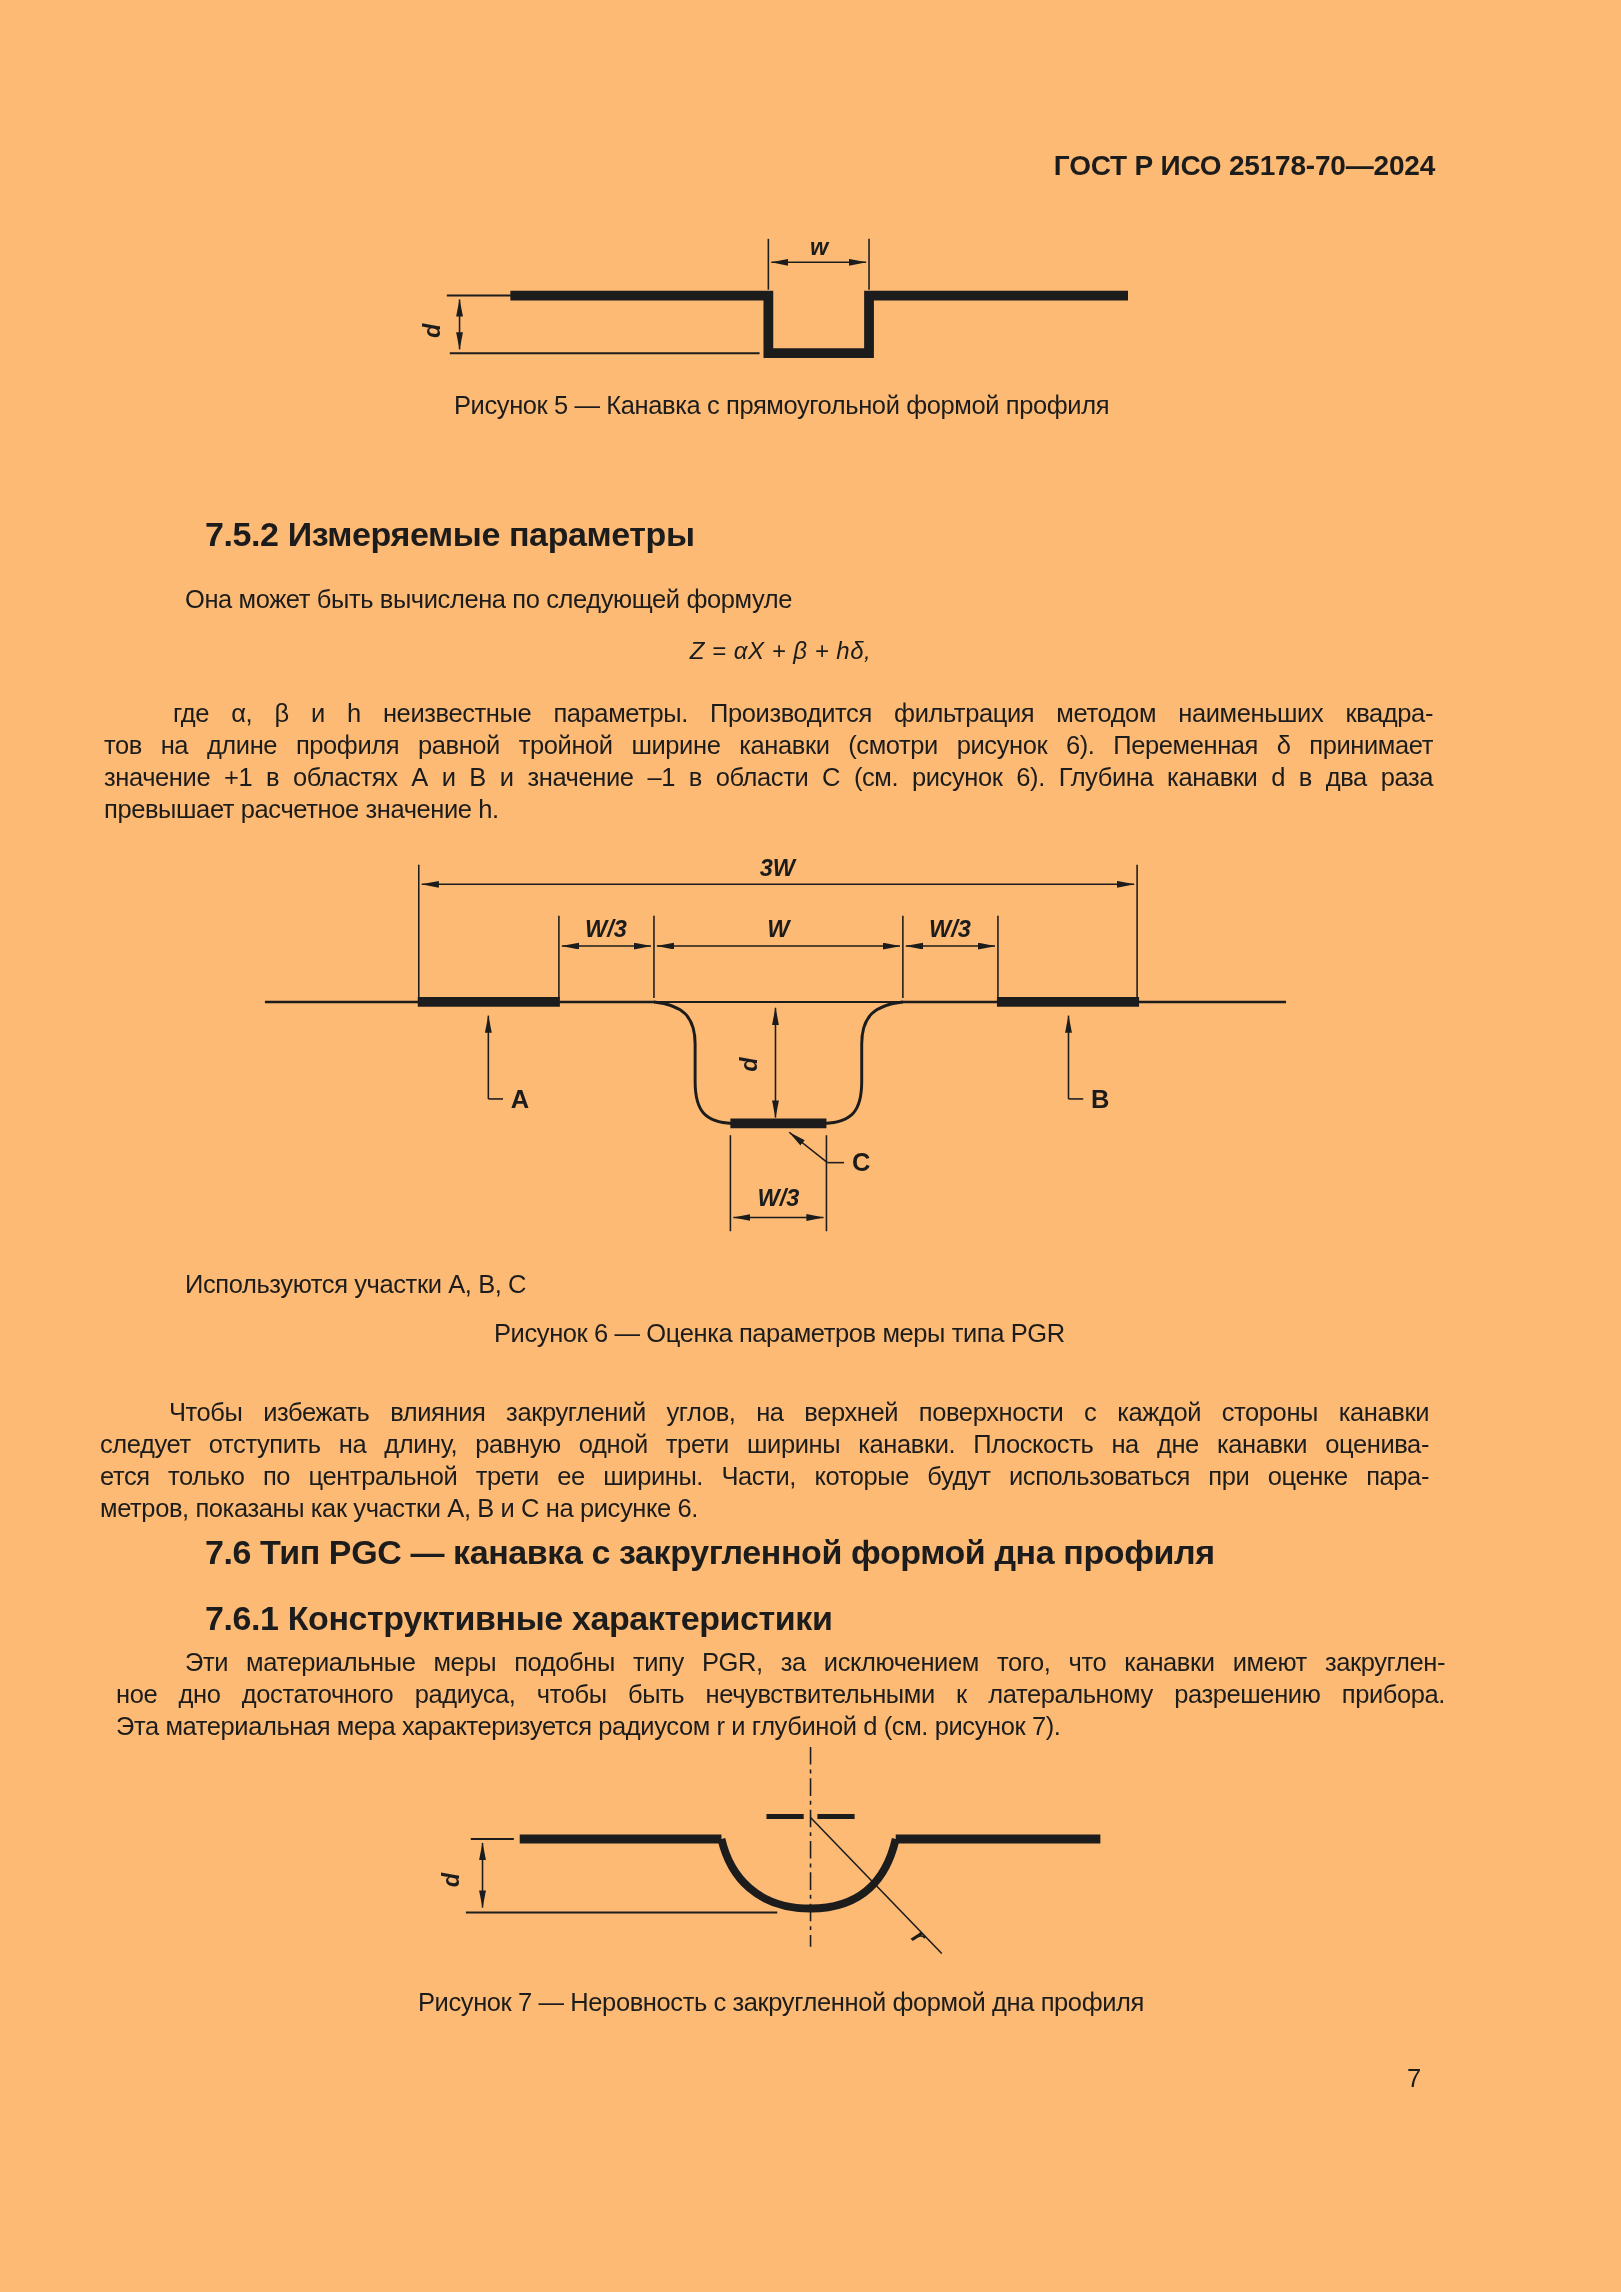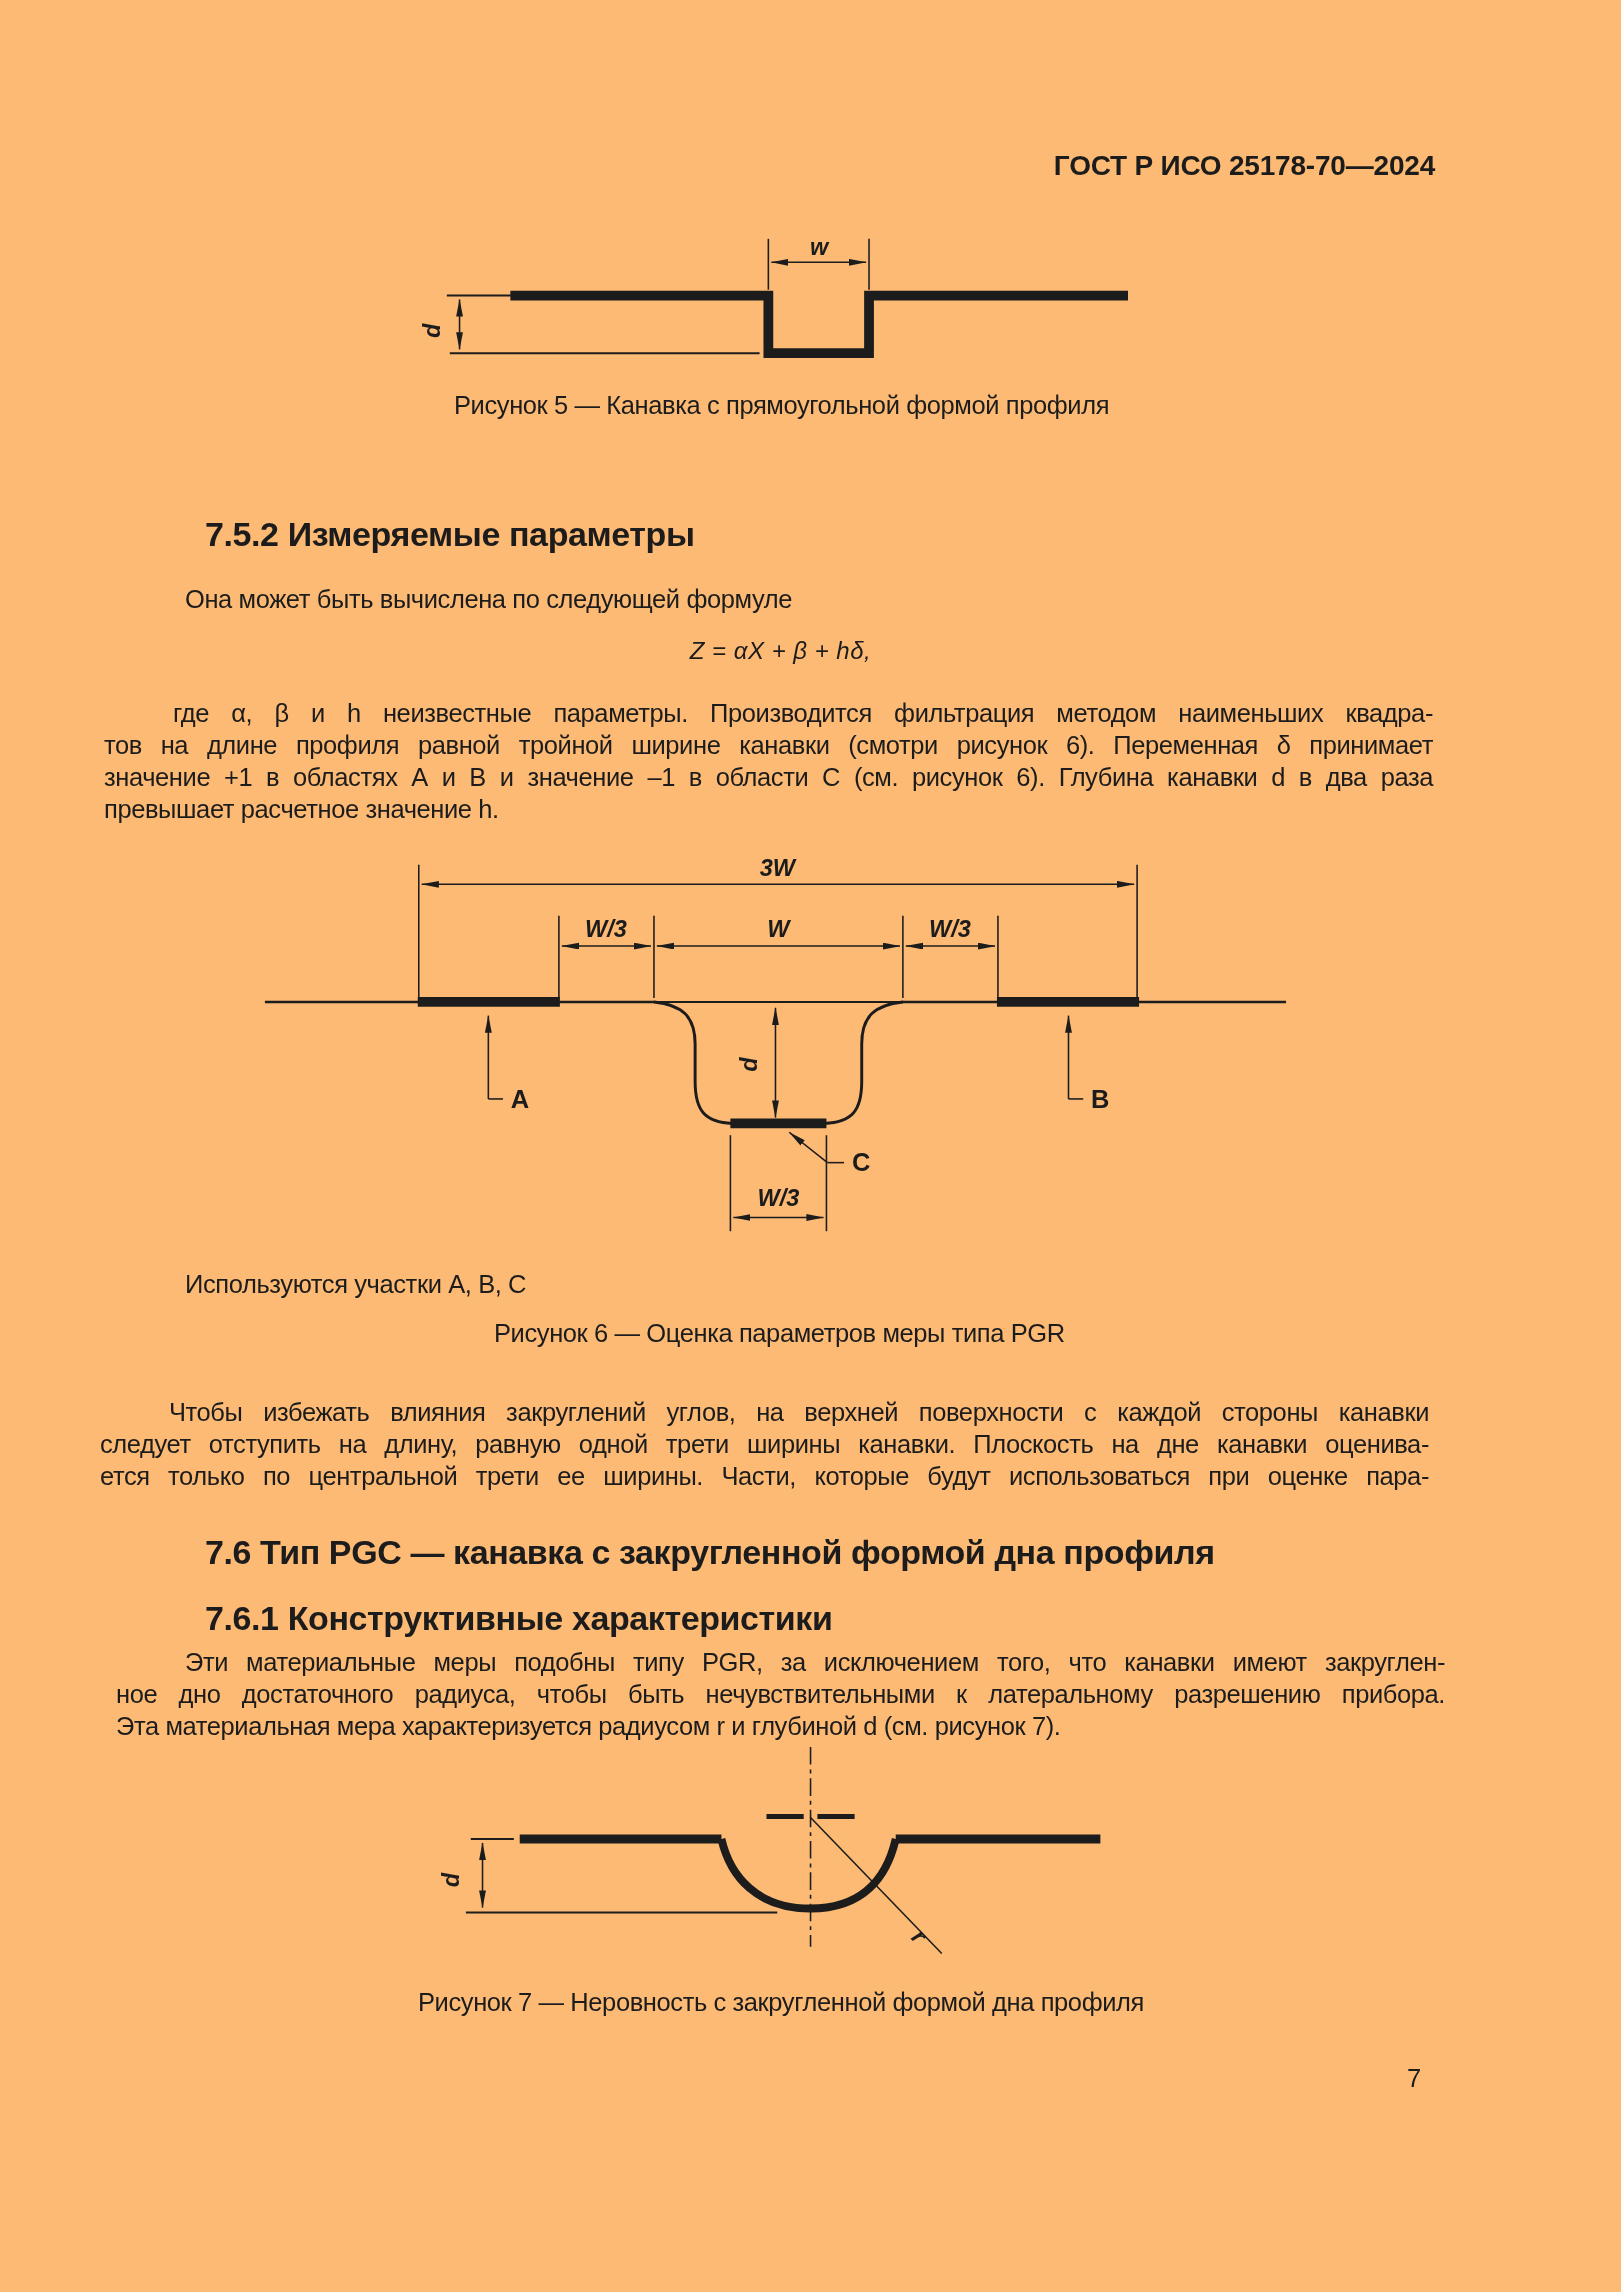--- a/index.html
+++ b/index.html
@@ -120,20 +120,21 @@
     <text class="dimlbl" x="534" y="362" text-anchor="middle">W/3</text>
   </svg>
 
   <div class="abs ln" style="left:185px;top:1268px;">Используются участки А, В, С</div>
   <div class="abs caption" style="left:494px;top:1319px;">Рисунок 6 — Оценка параметров меры типа PGR</div>
 
   <div class="abs" style="left:100px;top:1384px;width:1329px;margin-top:12px;">
     <div class="ln just ind">Чтобы избежать влияния закруглений углов, на верхней поверхности с каждой стороны канавки</div>
     <div class="ln just">следует отступить на длину, равную одной трети ширины канавки. Плоскость на дне канавки оценива-</div>
     <div class="ln just">ется только по центральной трети ее ширины. Части, которые будут использоваться при оценке пара-</div>
+    <div class="ln">метров, показаны как участки А, В и С на рисунке 6.</div>
   </div>
 
   <div class="abs heading" style="left:185px;top:1536px;">7.6 Тип PGC — канавка с закругленной формой дна профиля</div>
   <div class="abs heading" style="left:185px;top:1602px;">7.6.1 Конструктивные характеристики</div>
 
   <div class="abs" style="left:116px;top:1646px;width:1329px;">
     <div class="ln just ind">Эти материальные меры подобны типу PGR, за исключением того, что канавки имеют закруглен-</div>
     <div class="ln just">ное дно достаточного радиуса, чтобы быть нечувствительными к латеральному разрешению прибора.</div>
     <div class="ln">Эта материальная мера характеризуется радиусом r и глубиной d (см. рисунок 7).</div>
   </div>

